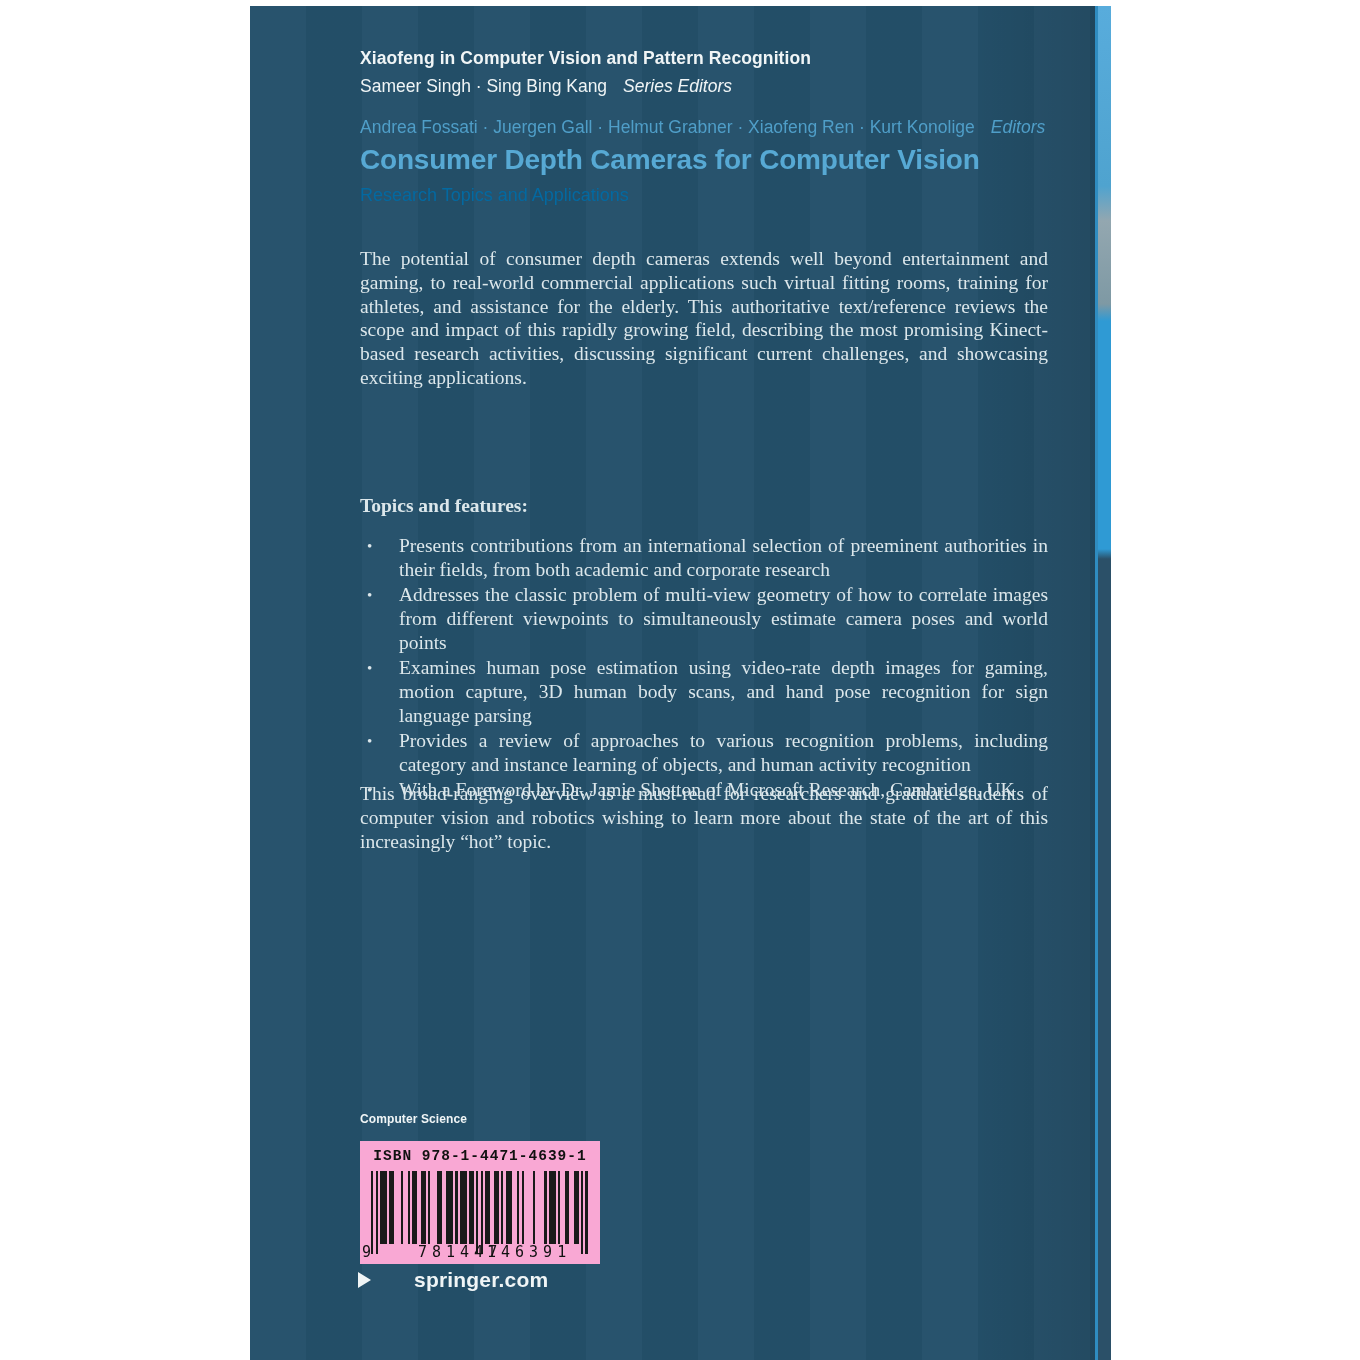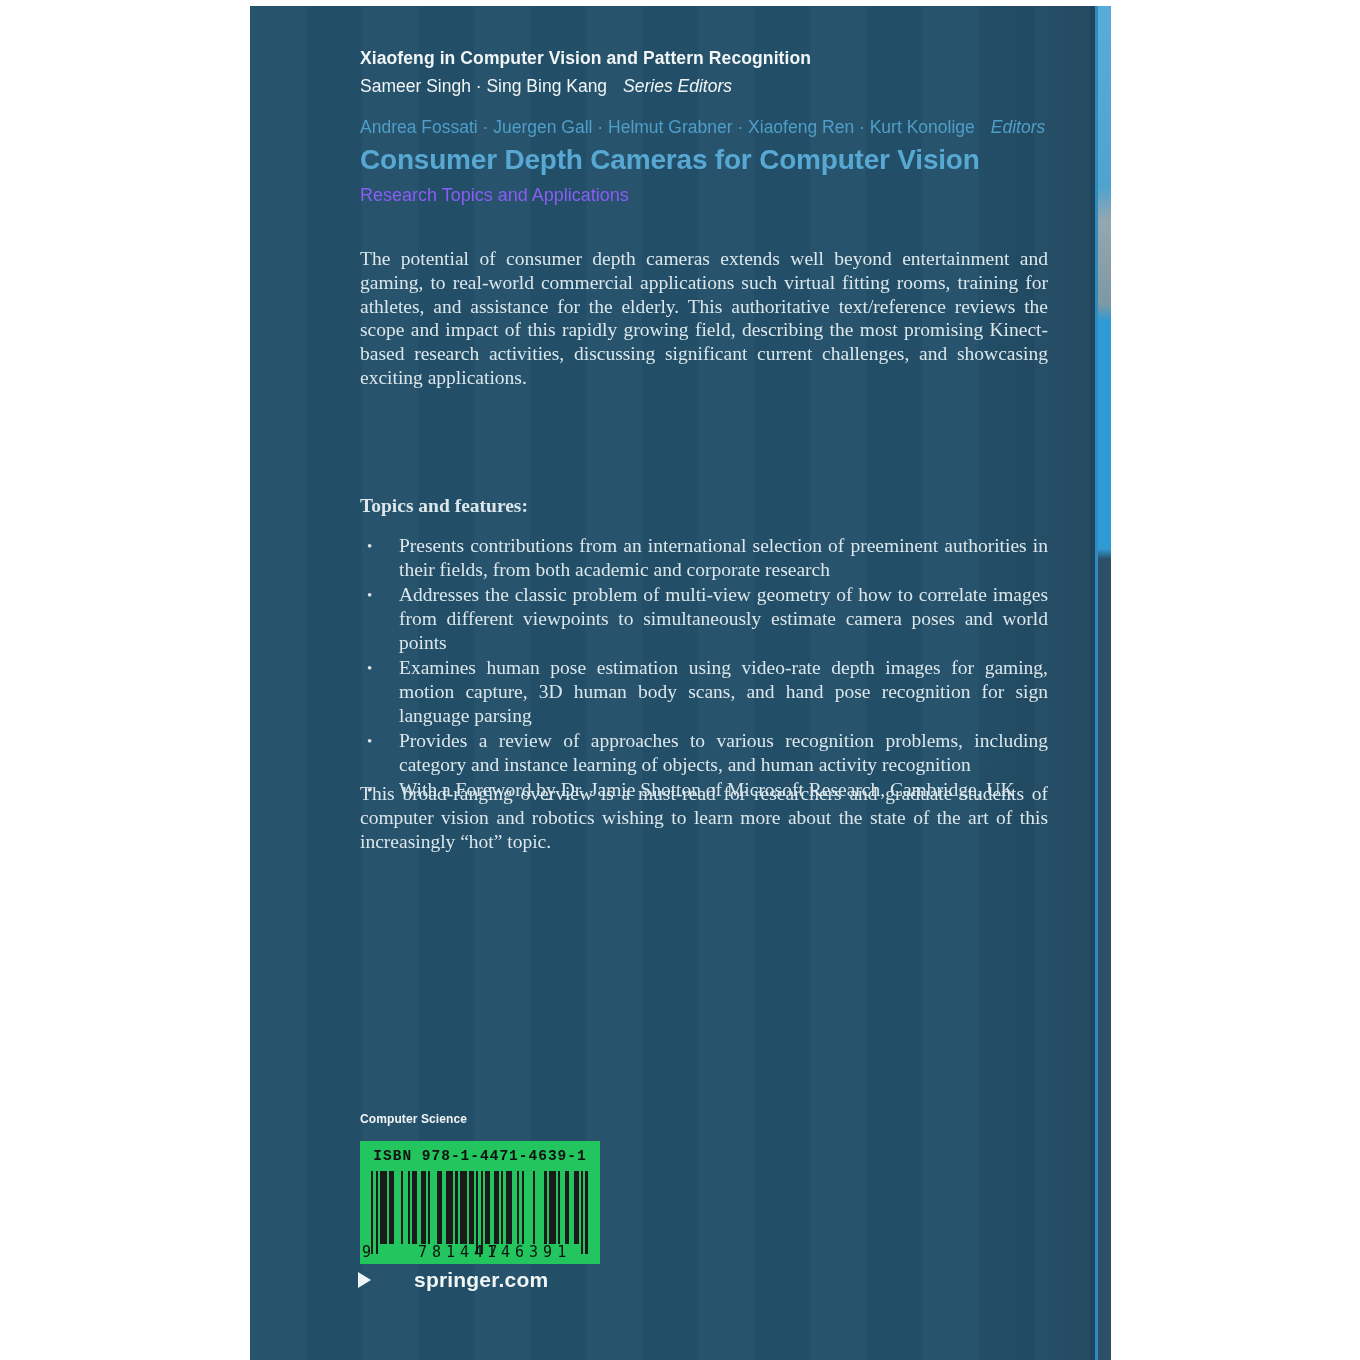--- a/index.html
+++ b/index.html
@@ -28,42 +28,42 @@
       #58ACDC 0px, #4FA3CF 180px, #93A7B0 215px, #7E99A4 298px,
       #2F9AD4 315px, #2F9AD4 543px, #2B5068 553px, #2B5068 100%);
   }
   
   .hdr { position:absolute; left:110px; top:42px; width:735px; color:#F0F5F6; }
   .series-title { font-size:17.5px; font-weight:bold; letter-spacing:0.1px; }
   .series-eds   { font-size:17.5px; margin-top:7px; }
   .ital-label   { font-style:italic; margin-left:16px; }
   .vol-eds      { font-size:17.5px; margin-top:20px; color:#4F9EC8; white-space:nowrap; }
   .title        { font-size:28px; font-weight:bold; margin-top:6px; color:#57A9D4; letter-spacing:-0.2px; }
-  .subtitle     { font-size:18px; margin-top:9px; color:#8b5cf6; }
+  .subtitle     { font-size:18px; margin-top:9px; color:#0369a1; }
   
   .blurb, .topics-h, .bullets, .closing {
     position:absolute; left:110px; width:688px;
     font-family:"Liberation Serif", serif; color:#DCE7EB;
   }
   .blurb { top:241px; font-size:19.5px; line-height:23.8px; }
   .blurb p { text-align:justify; }
   .blurb p + p { margin-top:19px; }
   .topics-h { top:489px; font-size:19.5px; font-weight:bold; }
   .bullets { top:528px; list-style:none; font-size:19.5px; line-height:24px; }
   .bullets li { position:relative; padding-left:39px; text-align:justify; margin-bottom:1px; }
   .bullets .dot { position:absolute; left:7px; top:0; font-size:15px; line-height:24px; }
   .closing { top:776px; font-size:19.5px; line-height:23.8px; text-align:justify; }
   
   .category {
     position:absolute; left:110px; top:1106px; color:#F0F5F6;
     font-size:12px; font-weight:bold; letter-spacing:0.1px;
   }
   .barcode-box {
     position:absolute; left:110px; top:1135px; width:240px; height:123px;
-    background:#22c55e;
+    background:#f9a8d4;
   }
   .isbn-line {
     position:absolute; top:7px; left:0; width:100%; text-align:center;
     font-family:"Liberation Mono", monospace; font-size:14.5px; letter-spacing:1px;
     color:#111; font-weight:bold;
   }
   .bars {
     position:absolute; left:11px; top:30px; display:flex; align-items:flex-start;
   }
   .bc-mod { width:2.29px; height:73px; flex:0 0 auto; }

